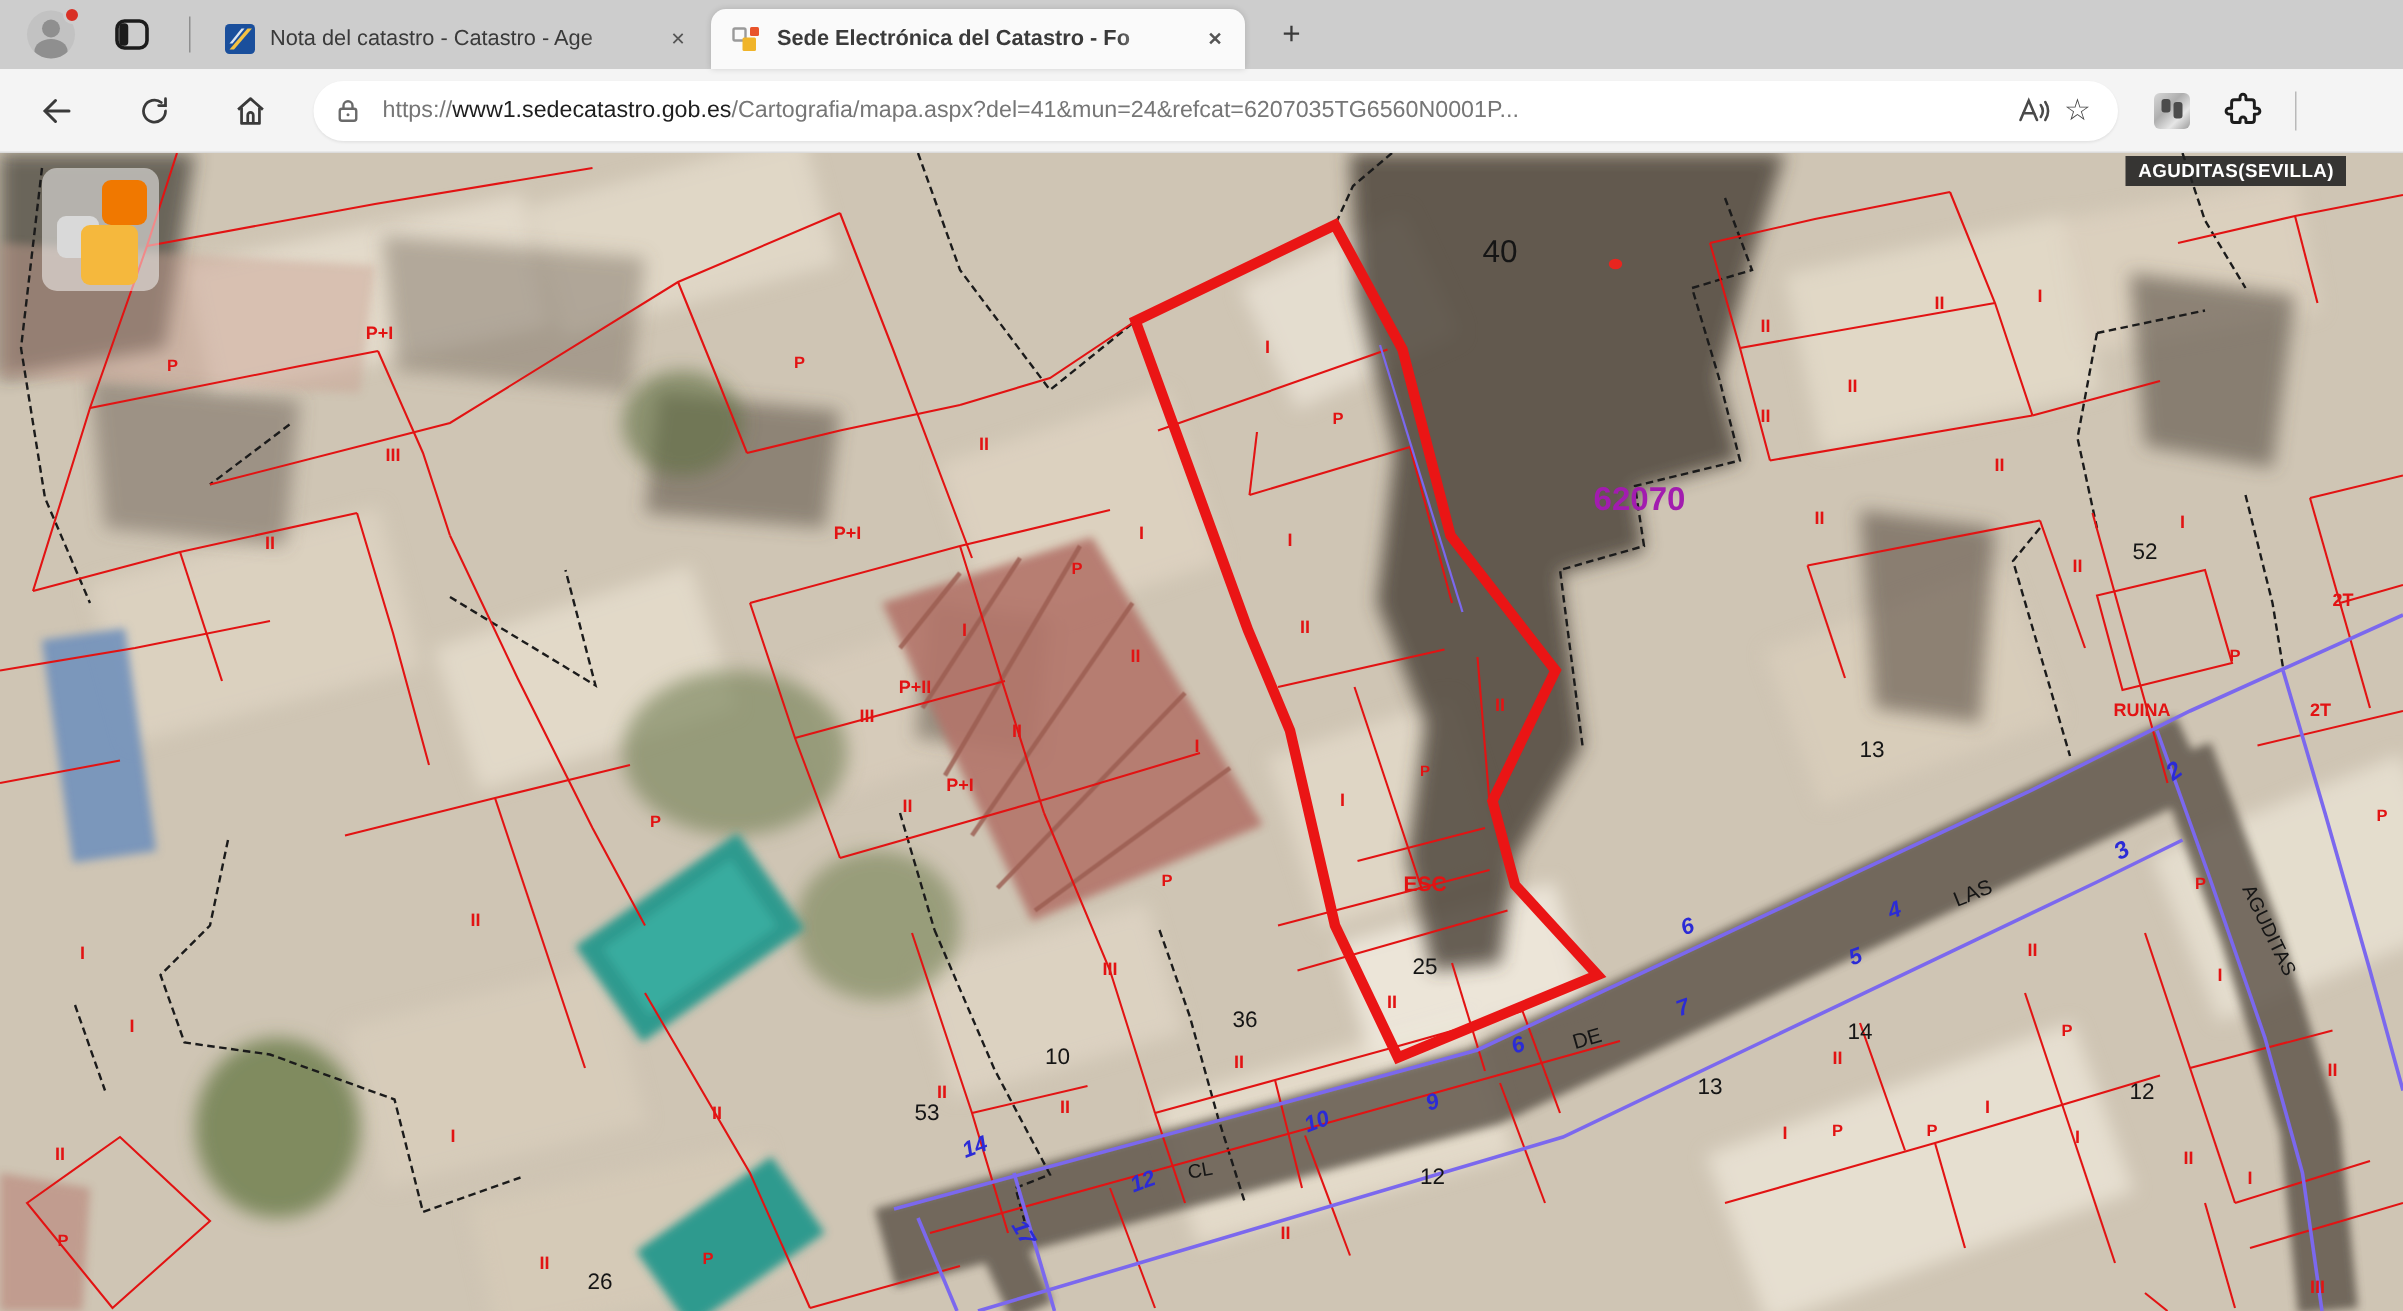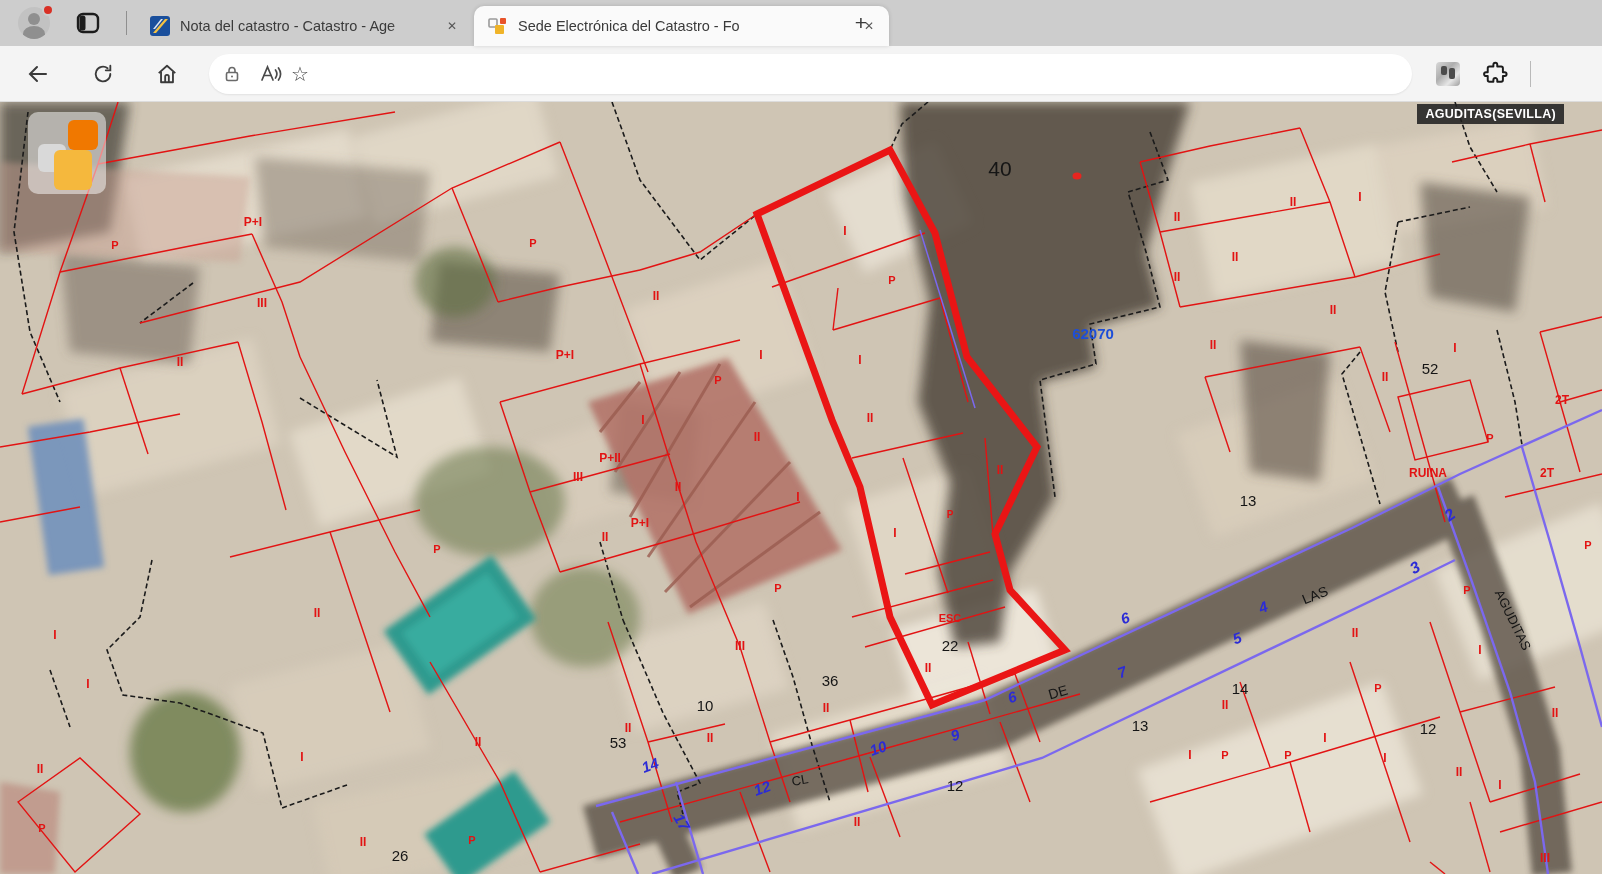--- a/index.html
+++ b/index.html
@@ -10,21 +10,21 @@
   .tabstrip { position:relative; height:46px; background:#cdcdcd; display:flex; align-items:flex-end; }
   .avatar-wrap { position:absolute; left:18px; top:7px; width:34px; height:34px; }
   .avatar { width:32px; height:32px; border-radius:50%; background:#c2c2c2; position:relative; overflow:hidden; }
   .avatar .head { position:absolute; left:10px; top:6px; width:12px; height:12px; border-radius:50%; background:#8f8f8f; }
   .avatar .body { position:absolute; left:5px; top:19px; width:22px; height:16px; border-radius:50% 50% 0 0; background:#8f8f8f; }
   .avatar-dot { position:absolute; right:-2px; top:-3px; width:12px; height:12px; border-radius:50%; background:#d93025; border:2px solid #cdcdcd; }
   .ws-icon { position:absolute; left:76px; top:12px; width:24px; height:22px; cursor:pointer; }
   .tab-divider { position:absolute; left:126px; top:11px; width:1px; height:24px; background:#8f8f8f; }
   .tab { position:absolute; top:6px; height:40px; display:flex; align-items:center; padding:0 10px 0 14px; border-radius:10px 10px 0 0; cursor:pointer; }
   .tab.inactive { left:136px; width:336px; }
-  .tab.active { left:474px; width:415px; background:#fafafa; box-shadow:0 0 4px rgba(0,0,0,.15); }
+  .tab.active { left:474px; width:356px; background:#fafafa; box-shadow:0 0 4px rgba(0,0,0,.15);font-weight:bold; }
   .tab .favicon { width:20px; height:20px; margin-right:10px; flex:0 0 auto; }
   .tab .title { font-size:14.5px; color:#3a3a3a; white-space:nowrap; overflow:hidden; flex:1 1 auto;
      -webkit-mask-image:linear-gradient(90deg,#000 82%,transparent 98%); mask-image:linear-gradient(90deg,#000 82%,transparent 98%); }
   .tab .close { font-size:12px; color:#555; margin-left:8px; padding:3px 5px; border-radius:4px; }
   .newtab { position:absolute; left:846px; top:11px; width:30px; height:26px; font-size:21px; color:#3a3a3a; text-align:center; line-height:24px; border-radius:6px; cursor:pointer; }
 
   
   .toolbar { height:56px; background:#f4f4f4; display:flex; align-items:center; border-bottom:1px solid #dcdcdc; }
   .nav-btn { width:36px; height:36px; display:flex; align-items:center; justify-content:center; border-radius:6px; cursor:pointer; flex:0 0 auto; }
   .nav-btn svg { display:block; }
@@ -41,21 +41,21 @@
   .tb-sep { width:1px; height:26px; background:#b9b9b9; margin-left:22px; }
 
   
   .map { position:relative; width:1602px; height:772px; overflow:hidden; background:#cfc5b4; cursor:grab; }
   .map svg.base { position:absolute; left:0; top:0; }
   .map-label { position:absolute; transform:translate(-50%,-50%); white-space:nowrap; line-height:1; }
   .map-label.red  { color:#e21313; font-weight:bold; font-size:12px; }
   .map-label.blue { color:#2b2bd6; font-weight:bold; font-style:italic; font-size:15px; }
   .map-label.black{ color:#151515; font-weight:normal; font-size:15px; }
   .muni-badge { position:absolute; top:2px; right:38px; background:rgba(33,33,33,.88); color:#fff; font-size:12.5px; font-weight:bold; padding:3px 8px; letter-spacing:.3px; }
-  .blocknum { position:absolute; transform:translate(-50%,-50%); color:#1d4ed8; font-weight:bold; font-size:15px; }
+  .blocknum { position:absolute; transform:translate(-50%,-50%); color:#a21caf; font-weight:bold; font-size:22px; }
   .watermark { position:absolute; left:28px; top:10px; width:78px; height:82px; background:rgba(255,255,255,.5); border-radius:10px; }
   .watermark .sq { position:absolute; border-radius:6px; }
   .red-dot { position:absolute; width:9px; height:7px; border-radius:50%; background:#e8251f; transform:translate(-50%,-50%); }
 </style>
 </head>
 <body>
 
 <div id="stage">
 
   <div class="tabstrip">
@@ -117,20 +117,21 @@
           <path d="M10 21 v-6 a2 2 0 0 1 4 0 v6"></path>
       </svg>
     </div>
 
     <div class="urlpill">
       <svg class="lock" viewBox="0 0 18 18" fill="none" stroke="#6a6a6a" stroke-width="1.6">
         <rect x="3.5" y="7.5" width="11" height="8" rx="1.5"></rect>
         <path d="M6 7.5 V5.5 a3 3 0 0 1 6 0 V7.5"></path>
         <circle cx="9" cy="11.5" r="1" fill="#6a6a6a" stroke="none"></circle>
       </svg>
+      <span class="urltext"><span>https://</span><span class="host">www1.sedecatastro.gob.es</span><span>/Cartografia/mapa.aspx?del=41&amp;mun=24&amp;refcat=6207035TG6560N0001P...</span></span>
       <div class="pill-icon">
         <svg width="24" height="22" viewBox="0 0 24 22" fill="none" stroke="#4a4a4a" stroke-width="1.7" stroke-linecap="round">
           <path d="M4 17 L9.5 4 L15 17"></path>
             <path d="M6 12.5 H13"></path>
           <path d="M17.5 7 a7 7 0 0 1 0 8"></path>
             <path d="M20.5 5 a10.5 10.5 0 0 1 0 12"></path>
         </svg>
       </div>
       <div class="pill-icon">
           <span class="star">☆</span>
@@ -341,21 +342,21 @@
       <div class="sq" style="left:40px;top:8px;width:30px;height:30px;background:#f07800;"></div>
       <div class="sq" style="left:26px;top:38px;width:38px;height:40px;background:#f5b83d;"></div>
     </div>
 
     <div class="muni-badge">AGUDITAS(SEVILLA)</div>
     <div class="blocknum" style="left:1093px;top:231px;">62070</div>
     <div class="red-dot" style="left:1077px;top:74px;"></div>
 
     <div>
         <span class="map-label black" style="left: 1000px; top: 66px; font-size: 21px;">40</span>
-        <span class="map-label black" style="left: 950px; top: 543px;">22</span>
+        <span class="map-label black" style="left: 950px; top: 543px;">25</span>
         <span class="map-label black" style="left: 830px; top: 578px;">36</span>
         <span class="map-label black" style="left: 618px; top: 640px;">53</span>
         <span class="map-label black" style="left: 705px; top: 603px;">10</span>
         <span class="map-label black" style="left: 955px; top: 683px;">12</span>
         <span class="map-label black" style="left: 1140px; top: 623px;">13</span>
         <span class="map-label black" style="left: 1240px; top: 586px;">14</span>
         <span class="map-label black" style="left: 1428px; top: 626px;">12</span>
         <span class="map-label black" style="left: 1248px; top: 398px;">13</span>
         <span class="map-label black" style="left: 1430px; top: 266px;">52</span>
         <span class="map-label black" style="left: 400px; top: 753px;">26</span>
@@ -397,21 +398,21 @@
         <span class="map-label red" style="left: 605px; top: 435px;">II</span>
         <span class="map-label red" style="left: 778px; top: 486px; font-size: 11px;">P</span>
         <span class="map-label red" style="left: 798px; top: 395px;">I</span>
         <span class="map-label red" style="left: 845px; top: 129px;">I</span>
         <span class="map-label red" style="left: 892px; top: 178px; font-size: 11px;">P</span>
         <span class="map-label red" style="left: 860px; top: 258px;">I</span>
         <span class="map-label red" style="left: 870px; top: 316px;">II</span>
         <span class="map-label red" style="left: 895px; top: 431px;">I</span>
         <span class="map-label red" style="left: 950px; top: 413px; font-size: 10px;">P</span>
         <span class="map-label red" style="left: 1000px; top: 368px;">II</span>
-        <span class="map-label red" style="left: 950px; top: 516px; font-size: 11px;">ESC</span>
+        <span class="map-label red" style="left: 950px; top: 487px; font-size: 14px;">ESC</span>
         <span class="map-label red" style="left: 928px; top: 566px;">II</span>
         <span class="map-label red" style="left: 826px; top: 606px;">II</span>
         <span class="map-label red" style="left: 740px; top: 544px;">III</span>
         <span class="map-label red" style="left: 710px; top: 636px;">II</span>
         <span class="map-label red" style="left: 628px; top: 626px;">II</span>
         <span class="map-label red" style="left: 857px; top: 720px;">II</span>
         <span class="map-label red" style="left: 1177px; top: 115px;">II</span>
         <span class="map-label red" style="left: 1293px; top: 100px;">II</span>
         <span class="map-label red" style="left: 1235px; top: 155px;">II</span>
         <span class="map-label red" style="left: 1177px; top: 175px;">II</span>

